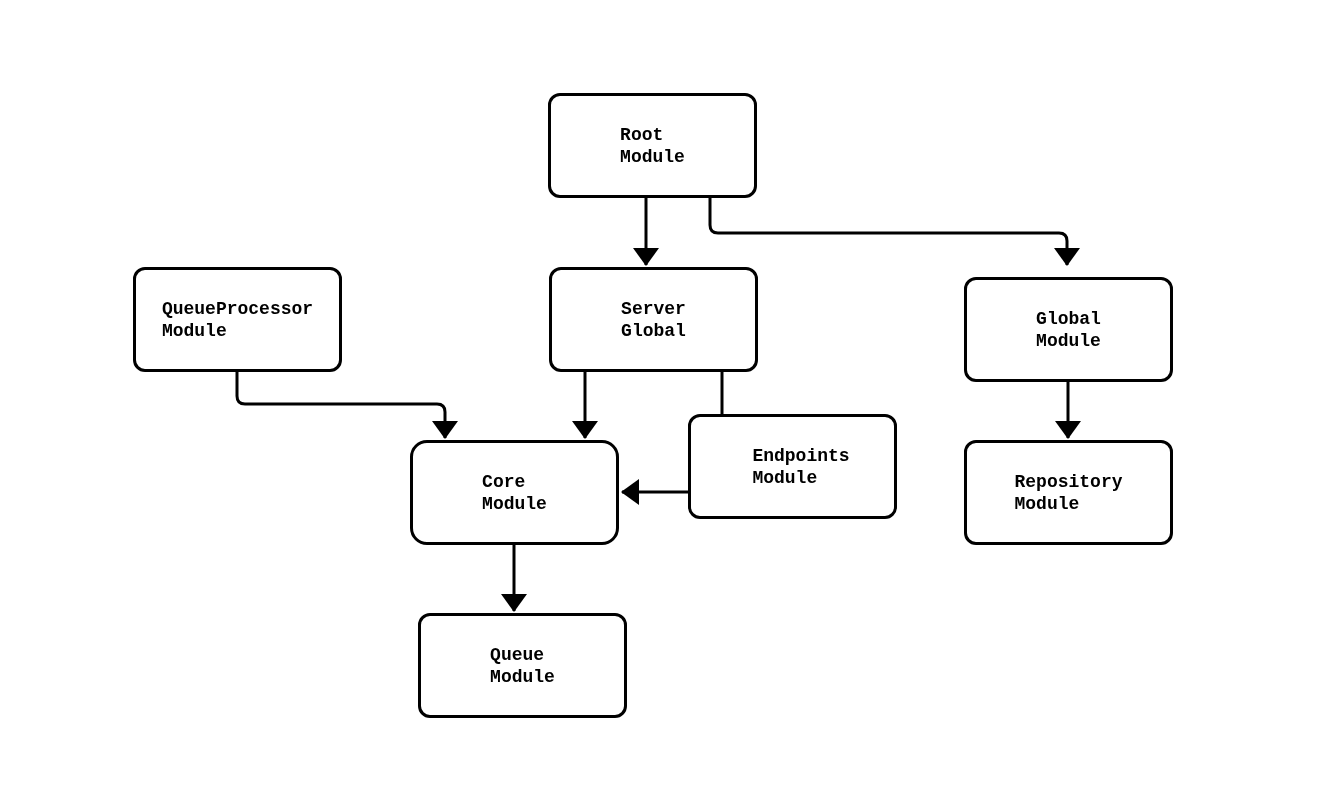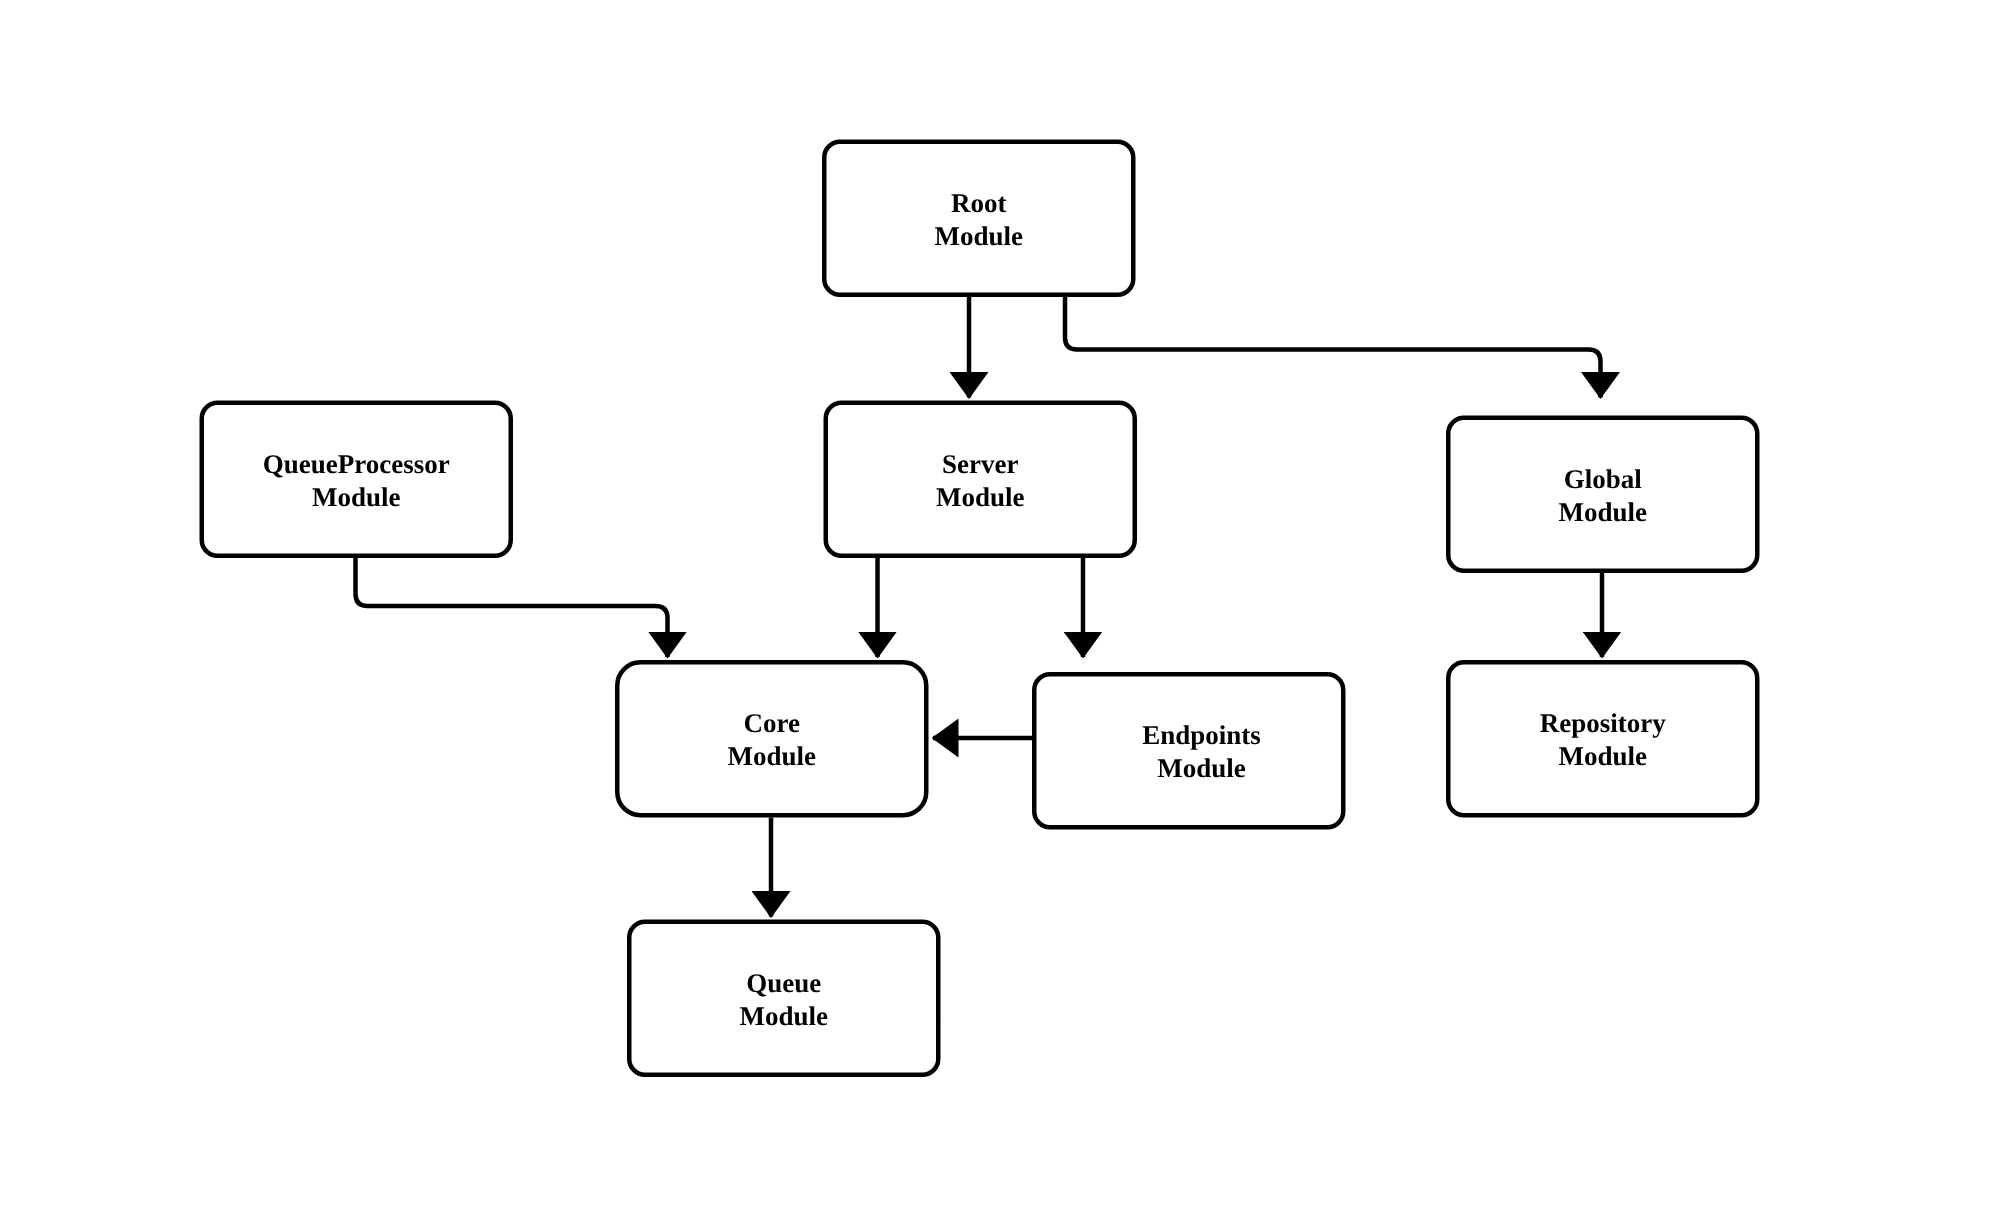--- a/index.html
+++ b/index.html
@@ -35,34 +35,34 @@
     width: 209px;
     height: 105px;
     background: #ffffff;
     border: 3px solid #000000;
     border-radius: 12px;
     display: flex;
     align-items: center;
     justify-content: center;
   }
   .node-label {
-    font-family: Liberation Serif, serif;
+    font-family: Liberation Mono, monospace;
     font-weight: bold;
     font-size: 18px;
     line-height: 22px;
     color: #000000;
-    text-align: center;
+    text-align: left;
     white-space: pre-line;
   }
   .node-root          { left: 548px; top: 93px;  }
   .node-queueprocessor{ left: 133px; top: 267px; }
   .node-server        { left: 549px; top: 267px; }
   .node-global        { left: 964px; top: 277px; }
   .node-core          { left: 410px; top: 440px; border-radius: 17px; }
-  .node-endpoints     { left: 688px; top: 448px; padding-left: 17px; }
+  .node-endpoints     { left: 688px; top: 414px; padding-left: 17px; }
   .node-repository    { left: 964px; top: 440px; }
   .node-queue         { left: 418px; top: 613px; }
 </style>
 </head>
 <body>
 
 <div class="canvas">
 
   <svg class="edges" width="1337" height="809" viewBox="0 0 1337 809" xmlns="http://www.w3.org/2000/svg">
     <defs>
@@ -93,21 +93,21 @@
 Module</span>
   </div>
 
   <div class="node node-queueprocessor">
     <span class="node-label">QueueProcessor
 Module</span>
   </div>
 
   <div class="node node-server">
     <span class="node-label">Server
-Module</span>
+Global</span>
   </div>
 
   <div class="node node-global">
     <span class="node-label">Global
 Module</span>
   </div>
 
   <div class="node node-core">
     <span class="node-label">Core
 Module</span>

